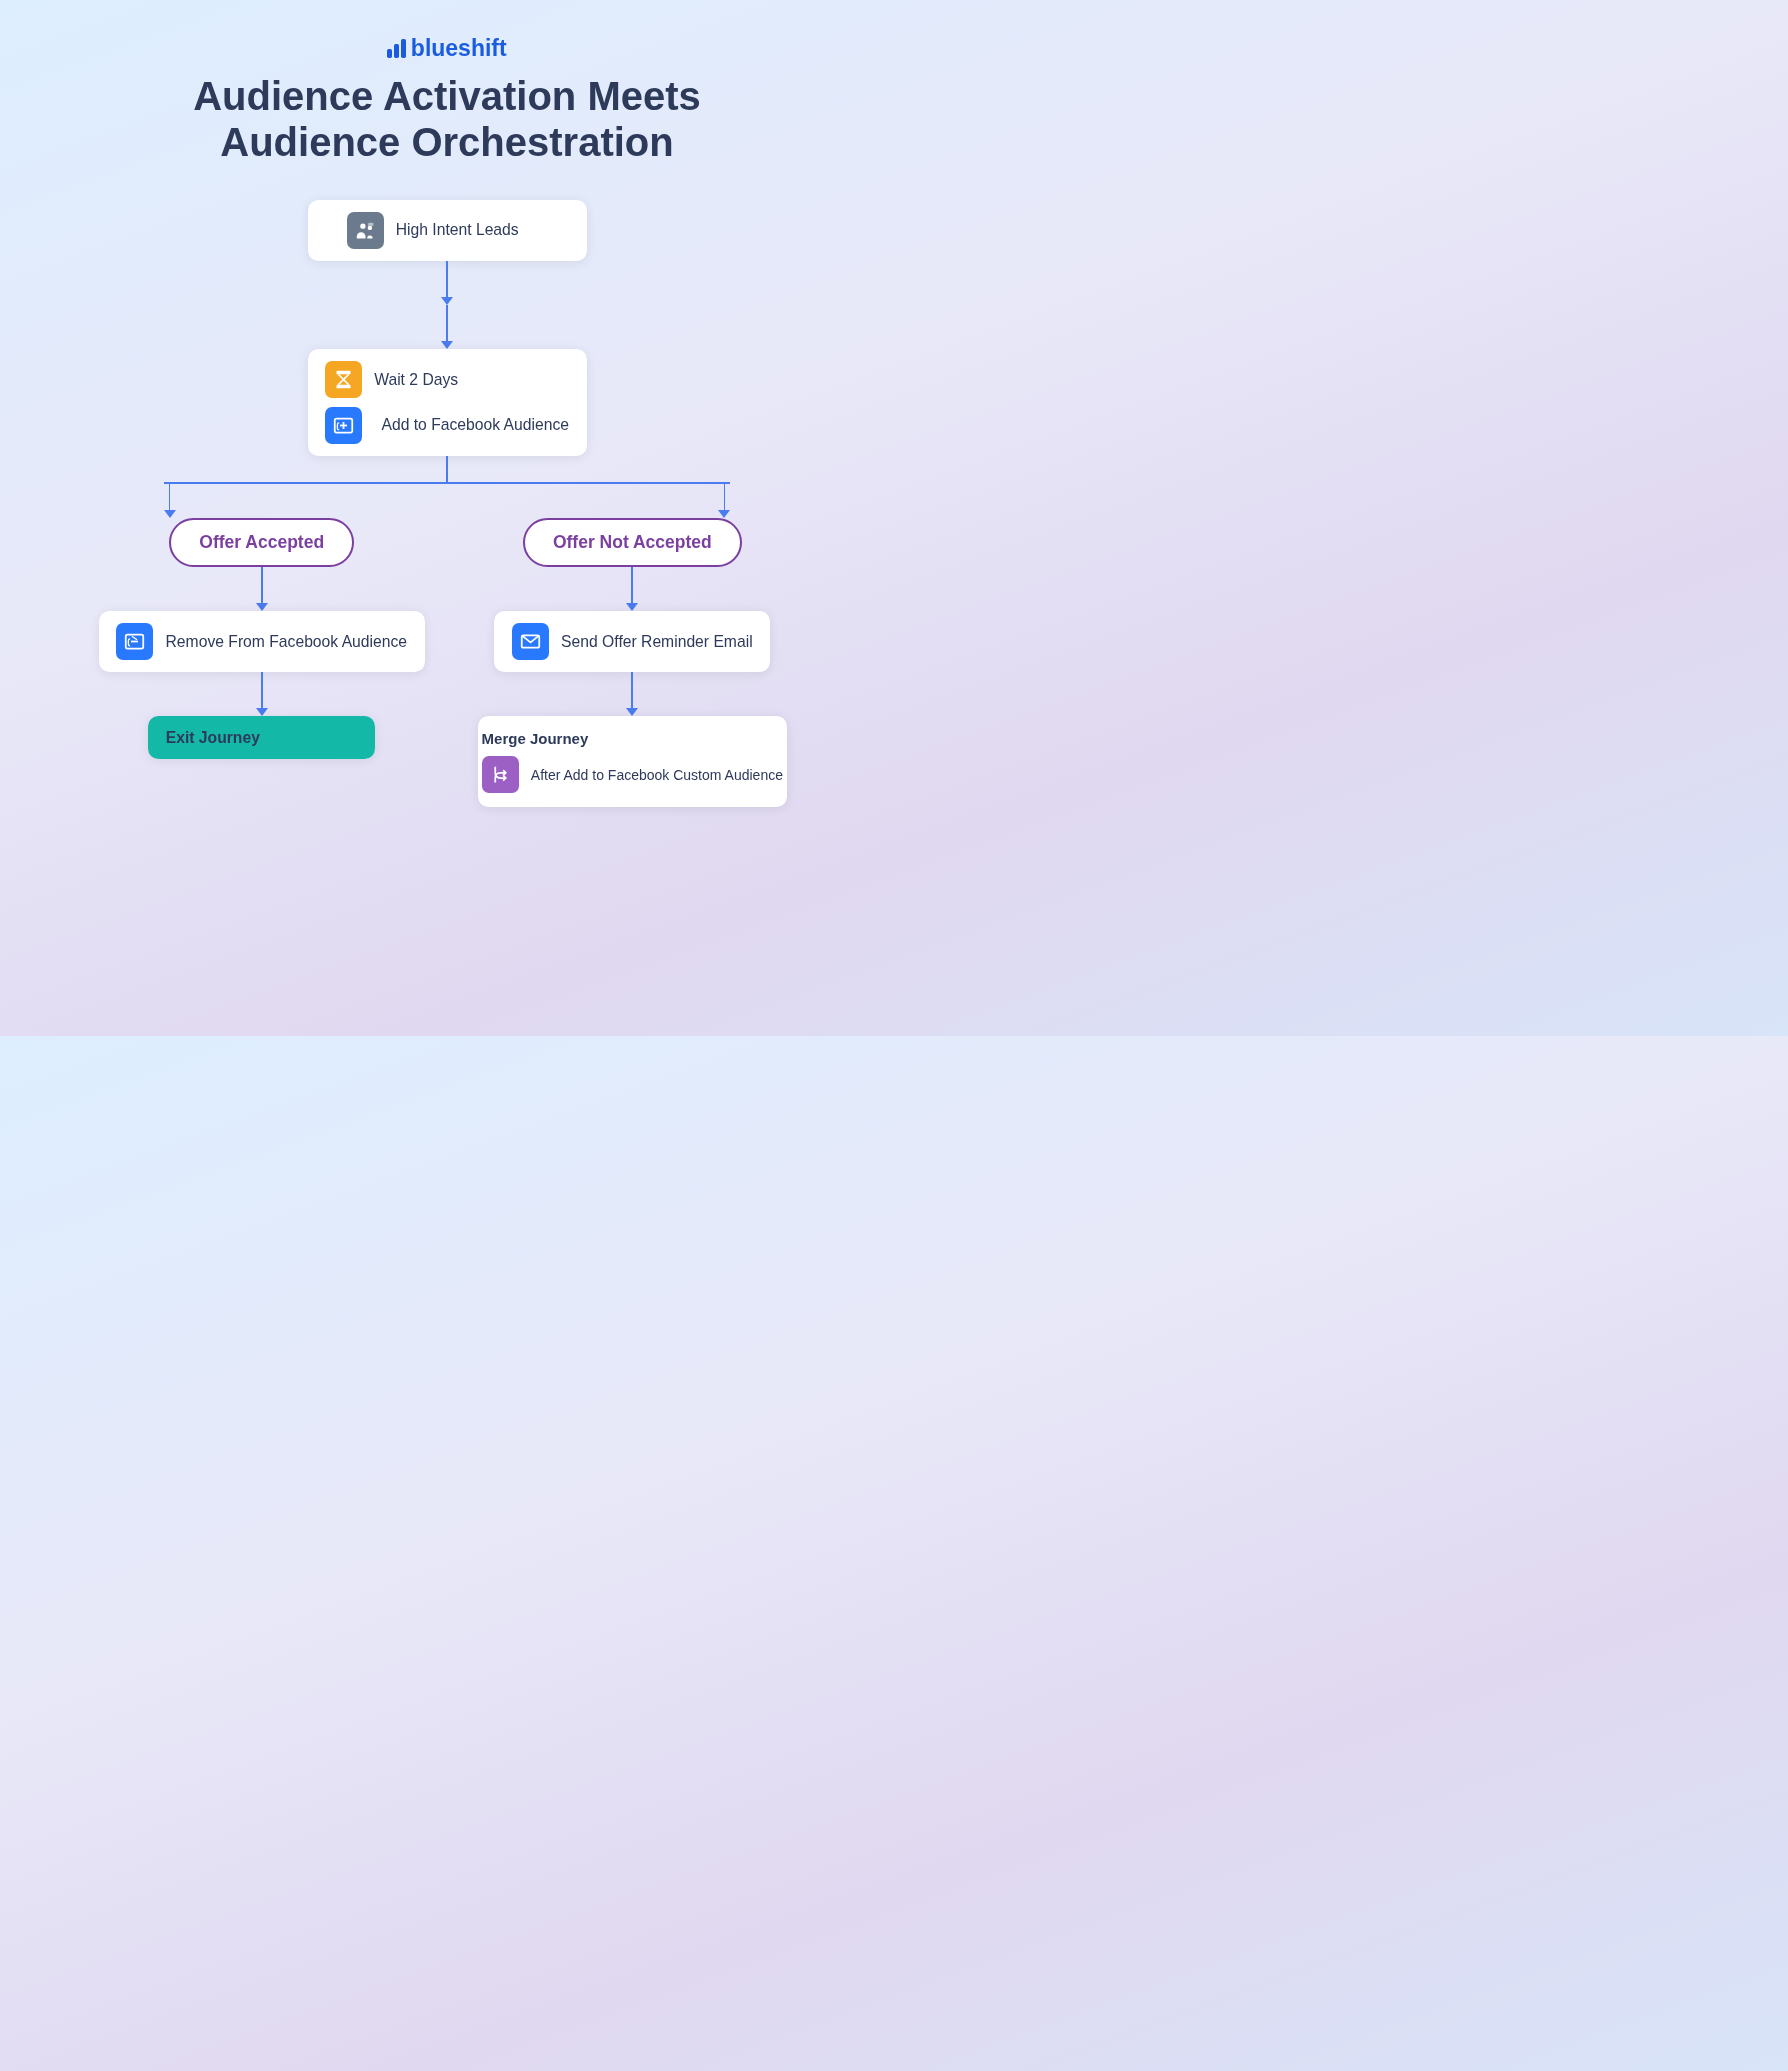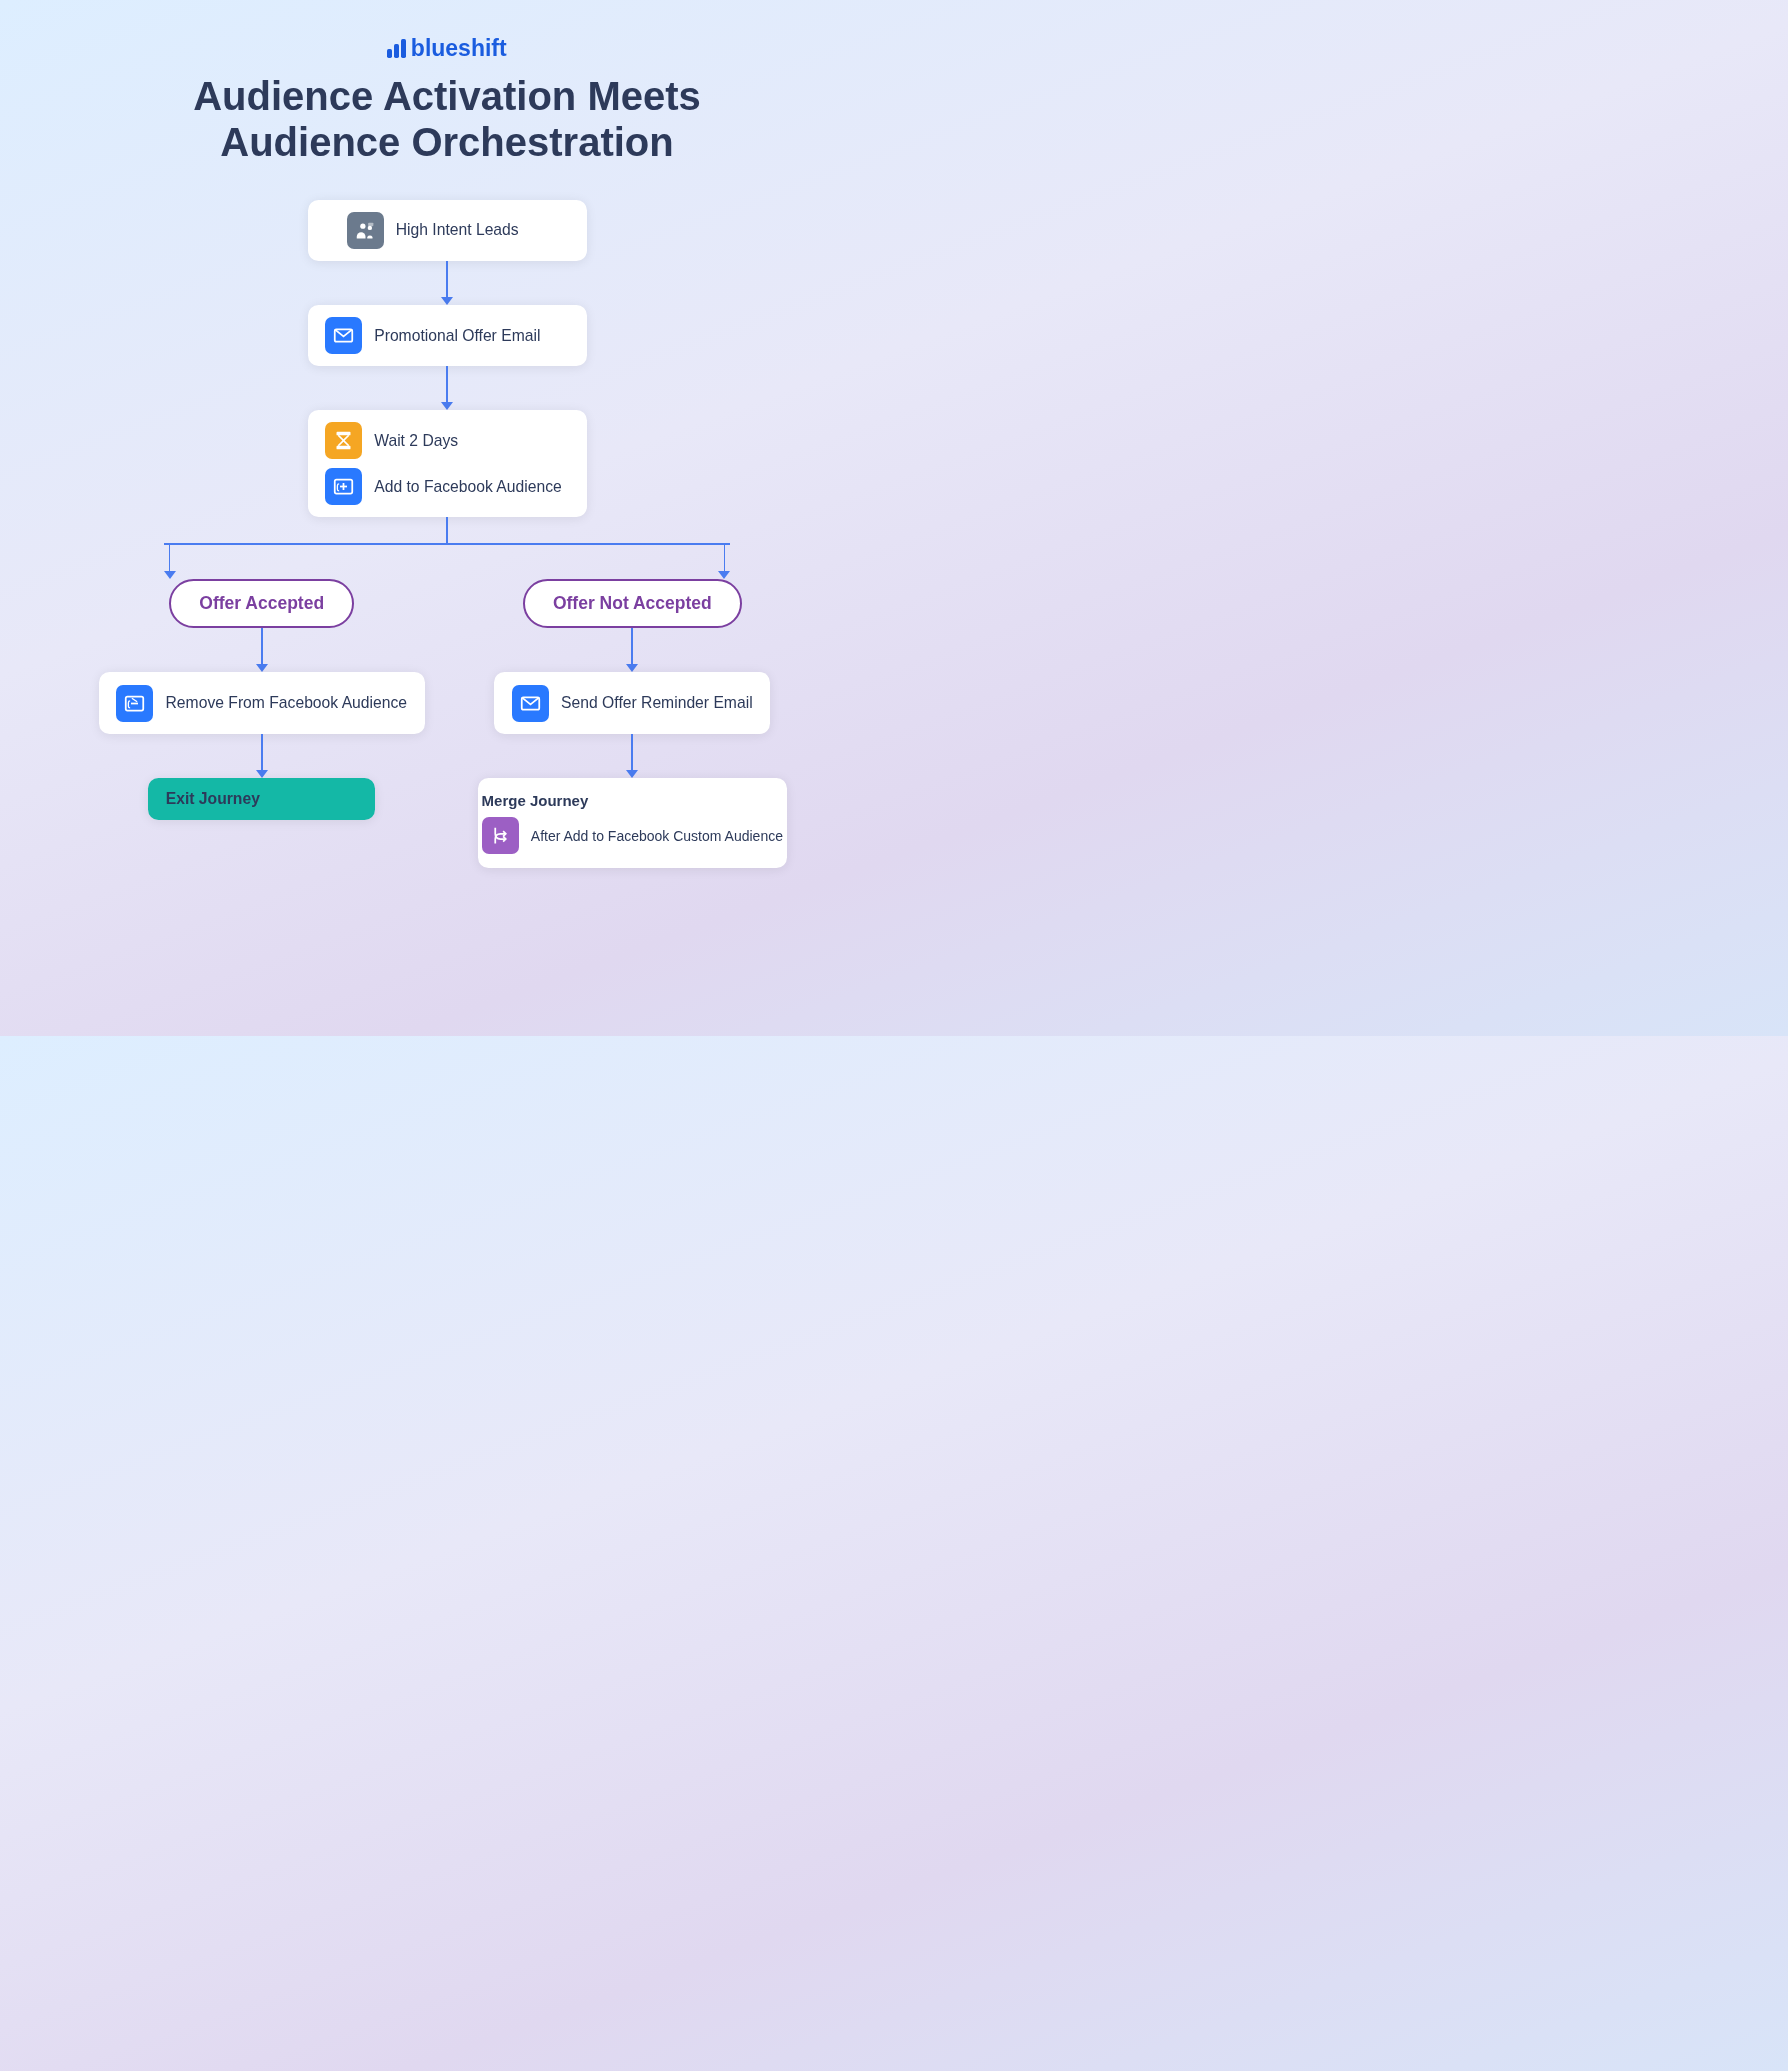--- a/index.html
+++ b/index.html
@@ -219,50 +219,41 @@
       </svg>
     </div>
     <span class="node-label">High Intent Leads</span>
   </div>
 
   <div style="display:flex;flex-direction:column;align-items:center;height:44px;">
     <div style="flex:1;width:1.7px;background:#4a7cf0;"></div>
     <div style="width:0;height:0;border-left:6.1px solid transparent;border-right:6.1px solid transparent;border-top:8.7px solid #4a7cf0;"></div>
   </div>
 
-  <div class="node-card" style="min-width:279px;">
-    <div class="node-icon icon-blue">
-      <svg class="icon-svg" viewBox="0 0 24 24">
-        <rect x="2" y="5" width="20" height="14" rx="2" fill="none" stroke="white" stroke-width="2"></rect>
-        <polyline points="2,5 12,13 22,5" fill="none" stroke="white" stroke-width="2"></polyline>
-      </svg>
-    </div>
-    <span class="node-label">Promotional Offer Email</span>
-  </div>
 
   <div style="display:flex;flex-direction:column;align-items:center;height:44px;">
     <div style="flex:1;width:1.7px;background:#4a7cf0;"></div>
     <div style="width:0;height:0;border-left:6.1px solid transparent;border-right:6.1px solid transparent;border-top:8.7px solid #4a7cf0;"></div>
   </div>
 
   <div class="group-card" style="min-width:279px;">
 
     <div style="display:flex;align-items:center;gap:12.2px;">
       <div class="node-icon icon-yellow">
         <svg class="icon-svg" viewBox="0 0 24 24">
           <rect x="4" y="2" width="16" height="4" rx="1"></rect>
           <rect x="4" y="18" width="16" height="4" rx="1"></rect>
           <path d="M6 6 L12 12 L6 18" fill="none" stroke="white" stroke-width="2"></path>
           <path d="M18 6 L12 12 L18 18" fill="none" stroke="white" stroke-width="2"></path>
         </svg>
       </div>
       <span class="node-label">Wait 2 Days</span>
     </div>
 
-    <div style="display:flex;align-items:center;gap:12.2px;">
+    <div style="display:flex;align-items:center;gap:12.2px;justify-content:space-between;">
       <div class="node-icon icon-blue">
         <svg class="icon-svg" viewBox="0 0 24 24">
           <rect x="2" y="4" width="20" height="16" rx="2" fill="none" stroke="white" stroke-width="2"></rect>
           <line x1="8" y1="12" x2="16" y2="12" stroke="white" stroke-width="2"></line>
           <line x1="12" y1="8" x2="12" y2="16" stroke="white" stroke-width="2"></line>
           <path d="M7 9 Q5 9 5 11 L5 15 Q5 17 7 17" stroke="white" stroke-width="1.5" fill="none"></path>
         </svg>
       </div>
       <span class="node-label">Add to Facebook Audience</span>
     </div>

